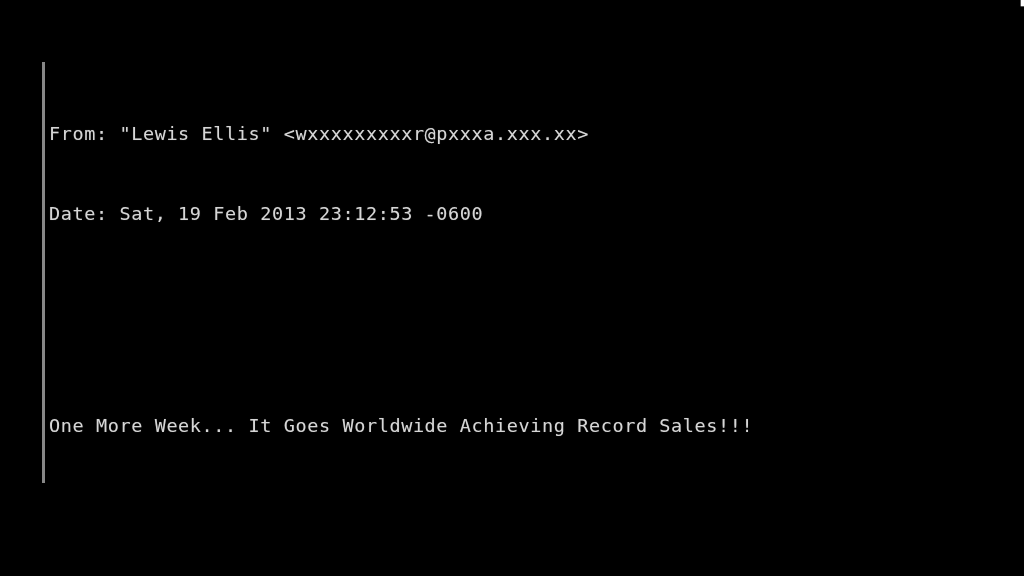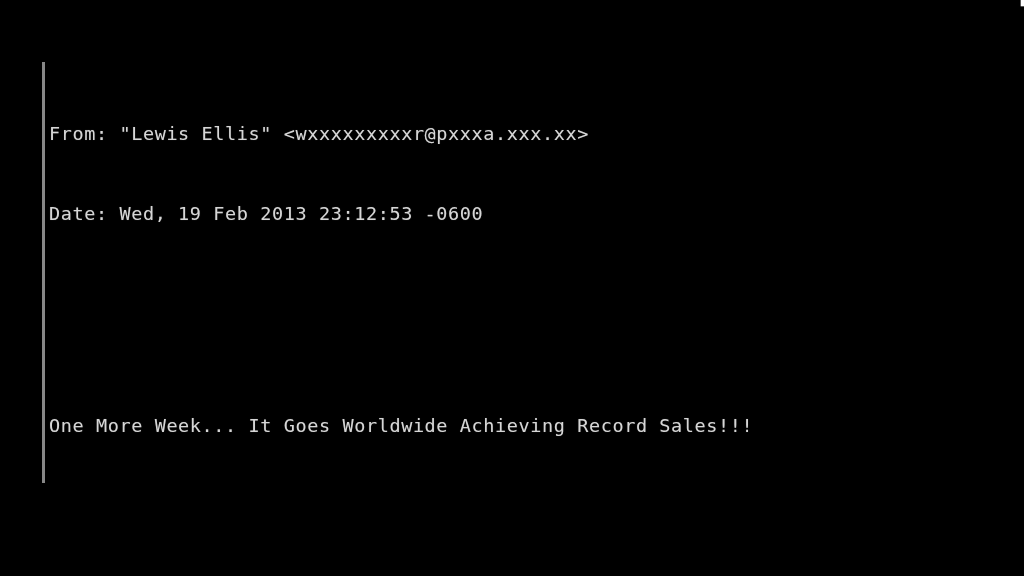--- a/index.html
+++ b/index.html
@@ -69,21 +69,21 @@
 </style>
 </head>
 <body>
 
 <div id="screen">
 
   <div id="quote-bar"></div>
 
   <div id="message-body">
     <span class="msg-line">From: "Lewis Ellis" &lt;wxxxxxxxxxr@pxxxa.xxx.xx&gt;</span>
-    <span class="msg-line">Date: Wed, 19 Feb 2013 23:12:53 -0600</span>
+    <span class="msg-line">Date: Sat, 19 Feb 2013 23:12:53 -0600</span>
 
     <span class="msg-line blank"></span>
 
     <span class="msg-line">One More Week... It Goes Worldwide Achieving Record Sales!!!</span>
 
     
 
     
     
     

